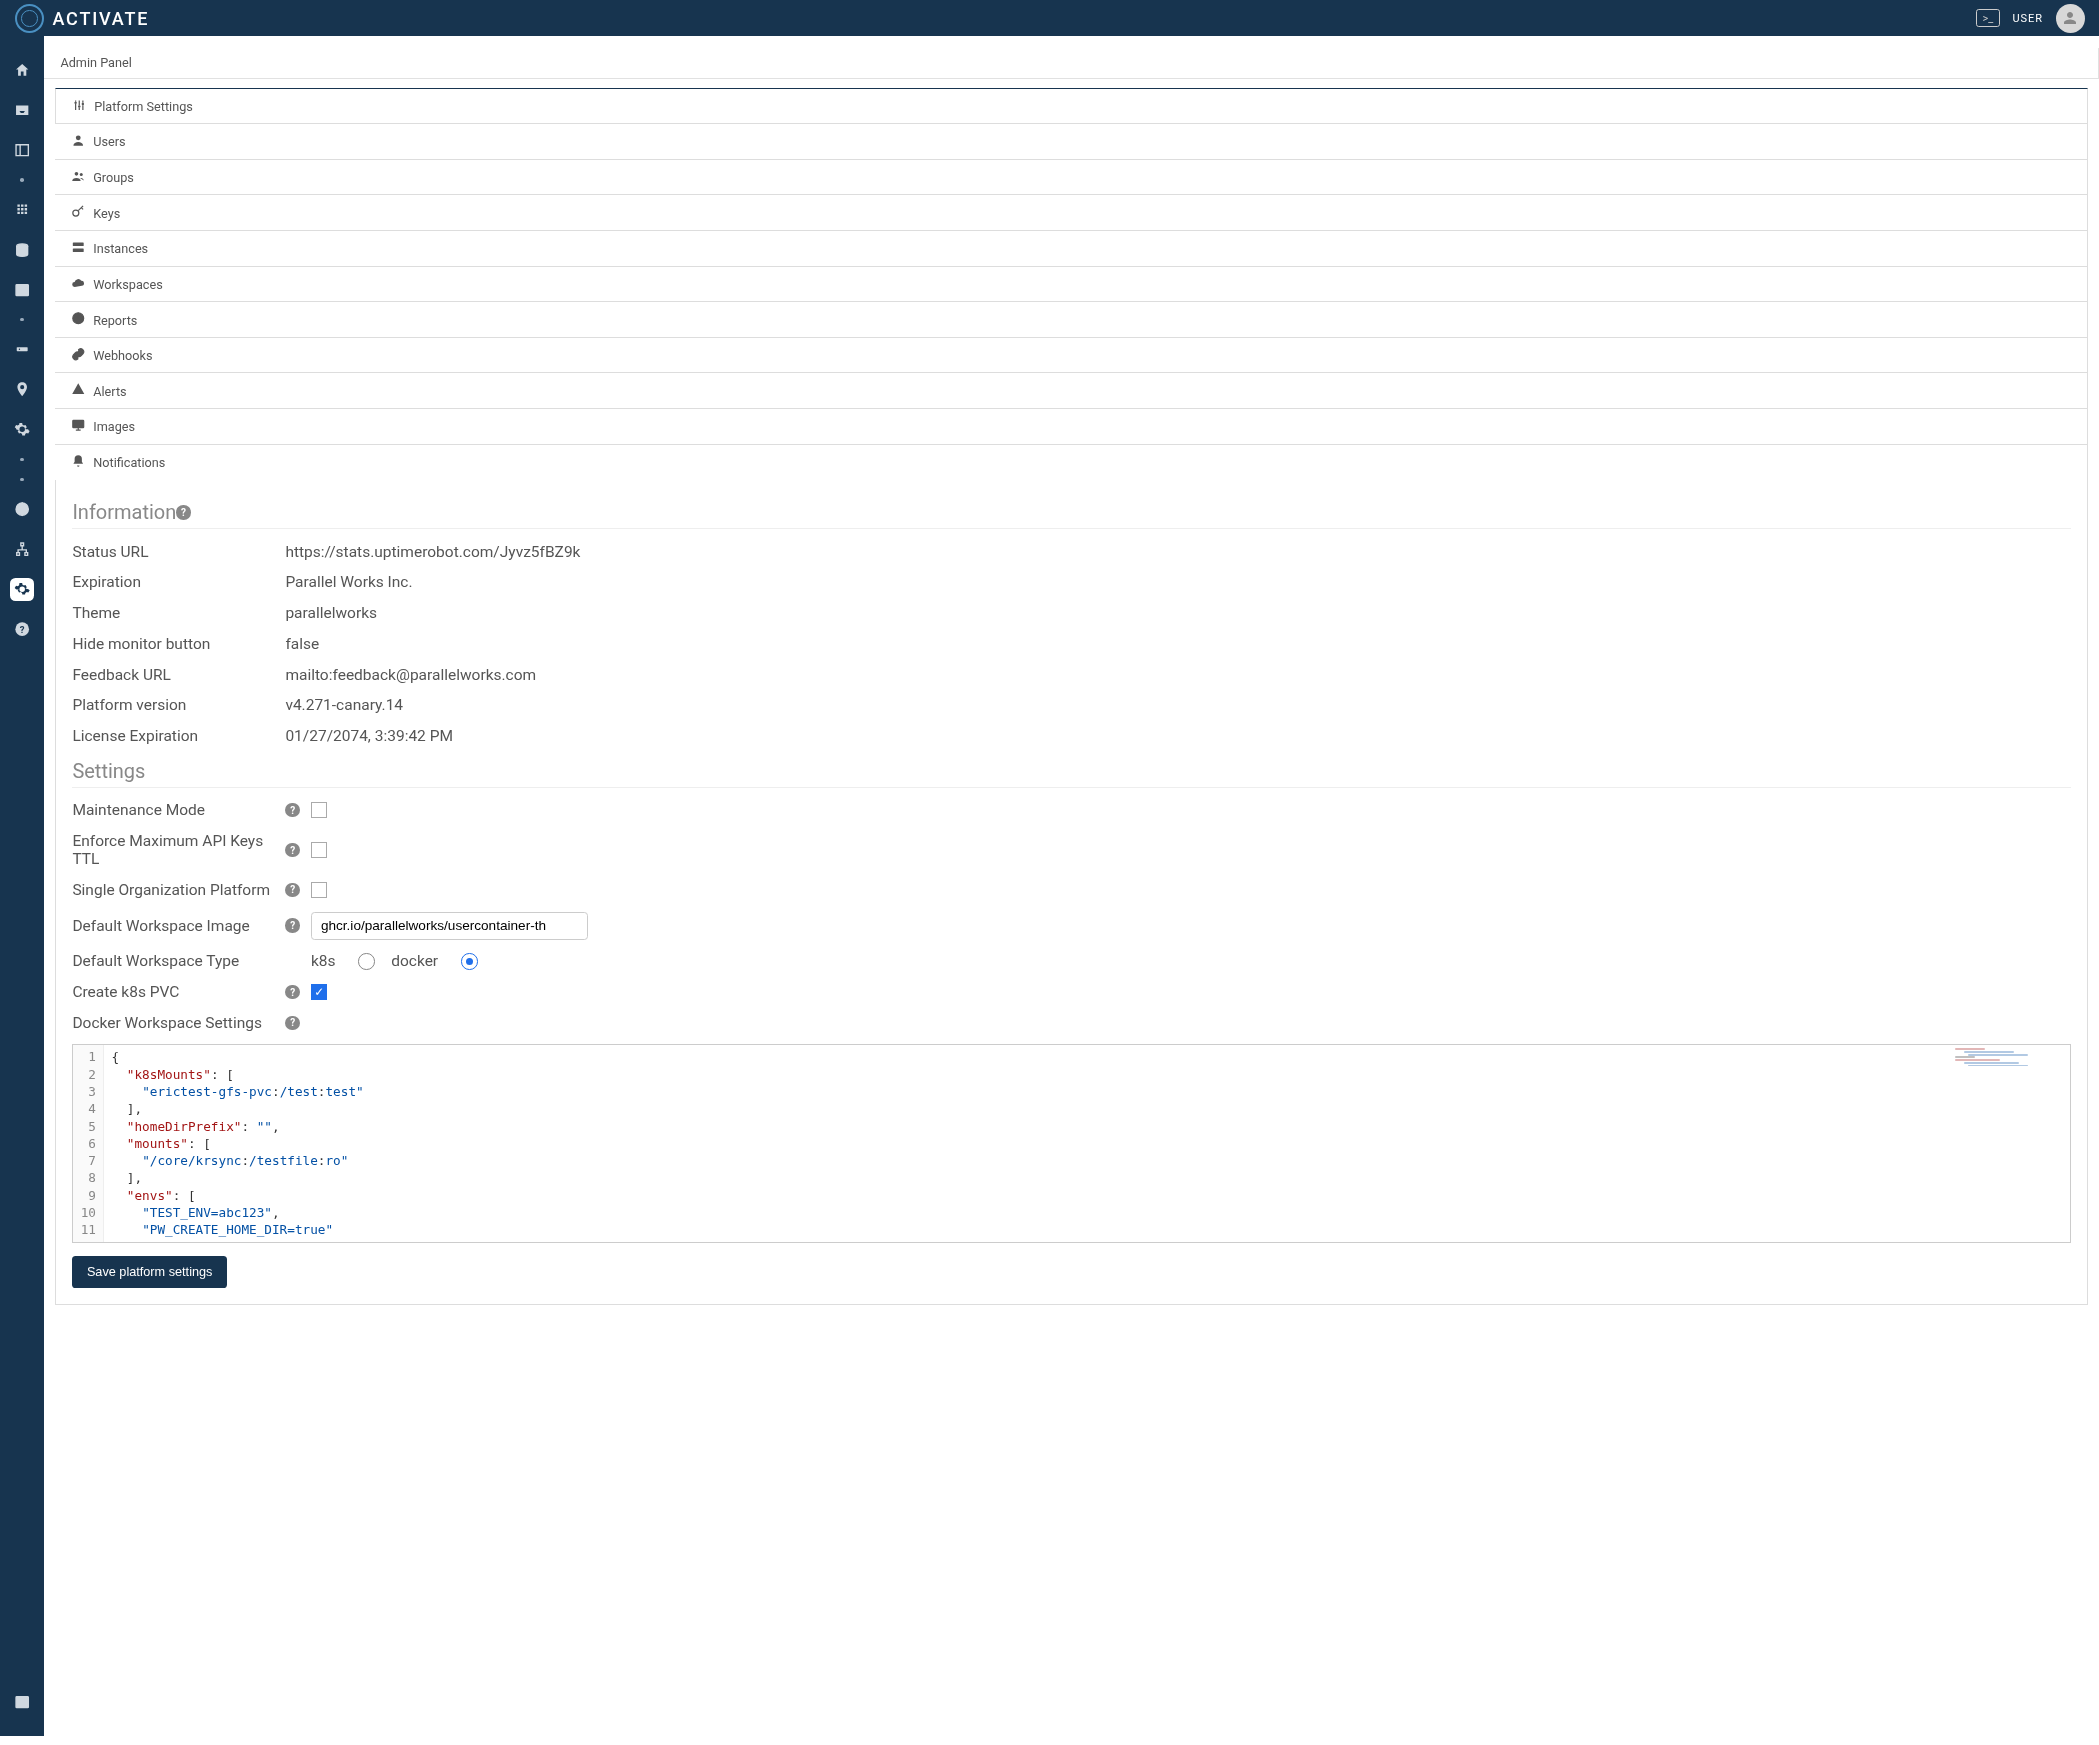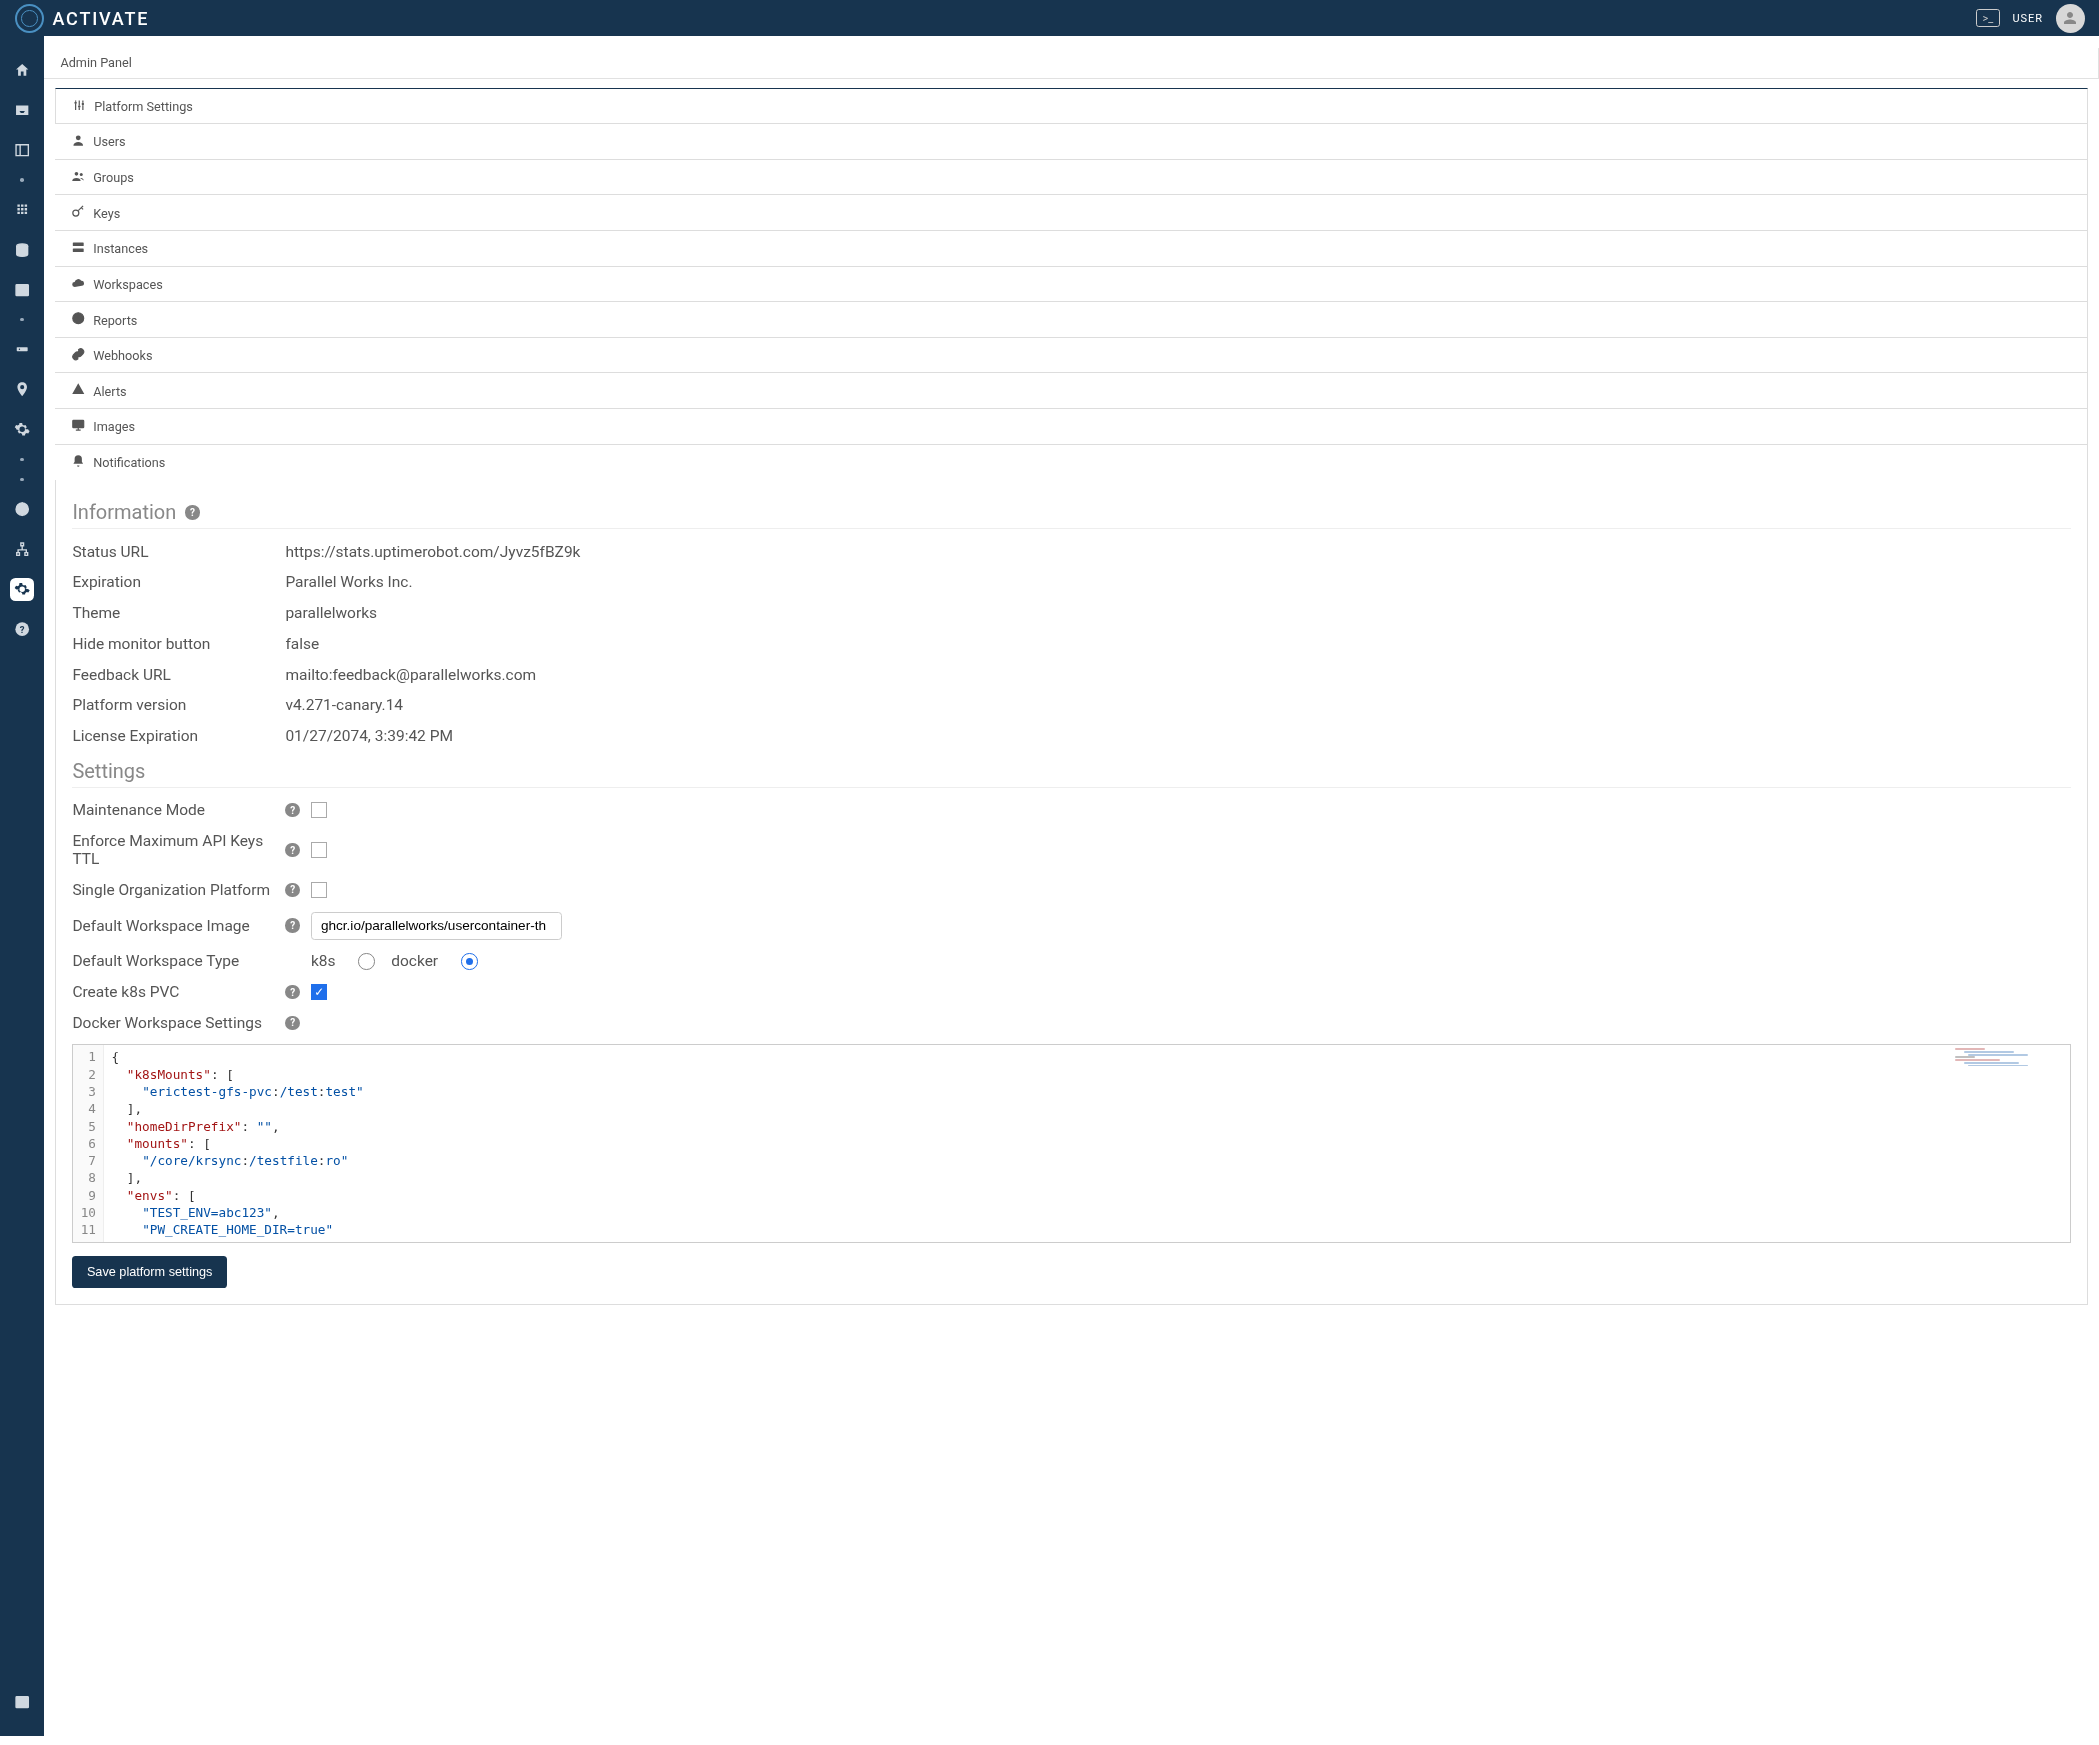--- a/index.html
+++ b/index.html
@@ -28,36 +28,36 @@
 .breadcrumb-bar { border: 0.9px solid #e1e1e1; border-left: none; border-top: none; padding: 7.3px 16.4px; font-size: 12.7px; color: #555; }
 .panel-wrap { padding: 9px 11px; }
 .tab-row { display: flex; border-bottom: 0.9px solid #ddd; flex-direction: column; }
 .tab { border: 0.9px solid #ddd; border-bottom: none; padding: 9px 16.4px; display: flex; align-items: center; gap: 7.3px; font-size: 12.7px; color: #555; background: #fff; cursor: pointer; margin-bottom: -0.9px; }
 .tab.active { border-top: 1.8px solid #17344f; }
 .tab:not(.active) { border-left: none; }
 .tab svg { width: 14.5px; height: 14.5px; }
 
 .content { border: 0.9px solid #ddd; border-top: none; padding: 12.7px 16.4px 16.4px; }
 
-.section-title { font-size: 20px; color: #888; display: flex; align-items: center; gap: 9px; padding: 7.3px 0 3.6px; }
+.section-title { font-size: 20px; color: #888; display: flex; align-items: center; padding: 7.3px 0 3.6px; }
 .section-title + .hr { border: none; border-top: 0.9px solid #eee; margin-bottom: 7.3px; }
 .help-icon { width: 14.5px; height: 14.5px; border-radius: 50%; background: #888; color: #fff; font-size: 10px; display: inline-flex; align-items: center; justify-content: center; font-weight: bold; }
 
 .info-row, .set-row { display: flex; align-items: center; padding: 6.4px 0; font-size: 15.5px; color: #555; }
 .info-label, .set-label { width: 213px; flex-shrink: 0; }
 .info-value { color: #555; }
 .set-help { width: 25.5px; flex-shrink: 0; display: flex; align-items: center; }
 
 .license-mask { font-family: monospace; letter-spacing: 0.9px; }
 .clip-icon { color: #17344f; margin-right: 5.5px; }
 .btn-dark { background: #17344f; color: #fff; border: none; padding: 7.3px 12.7px; border-radius: 3.6px; font-size: 12.7px; cursor: pointer; margin-left: 11px; }
 
 .chk { width: 16.4px; height: 16.4px; border: 0.9px solid #aaa; display: inline-flex; align-items: center; justify-content: center; }
 .chk.checked { background: #1f6feb; border-color: #1f6feb; color: #fff; font-size: 11.8px; }
-.text-input { border: 0.9px solid #ccc; border-radius: 3.6px; padding: 5.5px 9px; font-size: 13.6px; width: 251px; }
+.text-input { border: 0.9px solid #ccc; border-radius: 3.6px; padding: 5.5px 9px; font-size: 13.6px; width: 277px; }
 .radio-group { display: flex; gap: 16.4px; align-items: center; }
 .radio-opt { display: flex; align-items: center; gap: 23px; font-size: 15.5px; }
 .radio-circle { width: 16.4px; height: 16.4px; border: 1.8px solid #888; border-radius: 50%; display: inline-flex; align-items: center; justify-content: center; }
 .radio-circle.sel { border-color: #1f6feb; }
 .radio-circle.sel::after { content: ''; width: 7.3px; height: 7.3px; background: #1f6feb; border-radius: 50%; }
 
 .code-editor { border: 0.9px solid #ccc; display: flex; font-family: Menlo, Consolas, monospace; font-size: 12.7px; margin-top: 5.5px; position: relative; }
 .gutter { background: #fafafa; border-right: 0.9px solid #eee; padding: 3.6px 7.3px; text-align: right; color: #888; }
 .gutter div { line-height: 17.3px; }
 .code-body { padding: 3.6px 7.3px; flex: 1; white-space: pre; line-height: 17.3px; overflow: hidden; }

